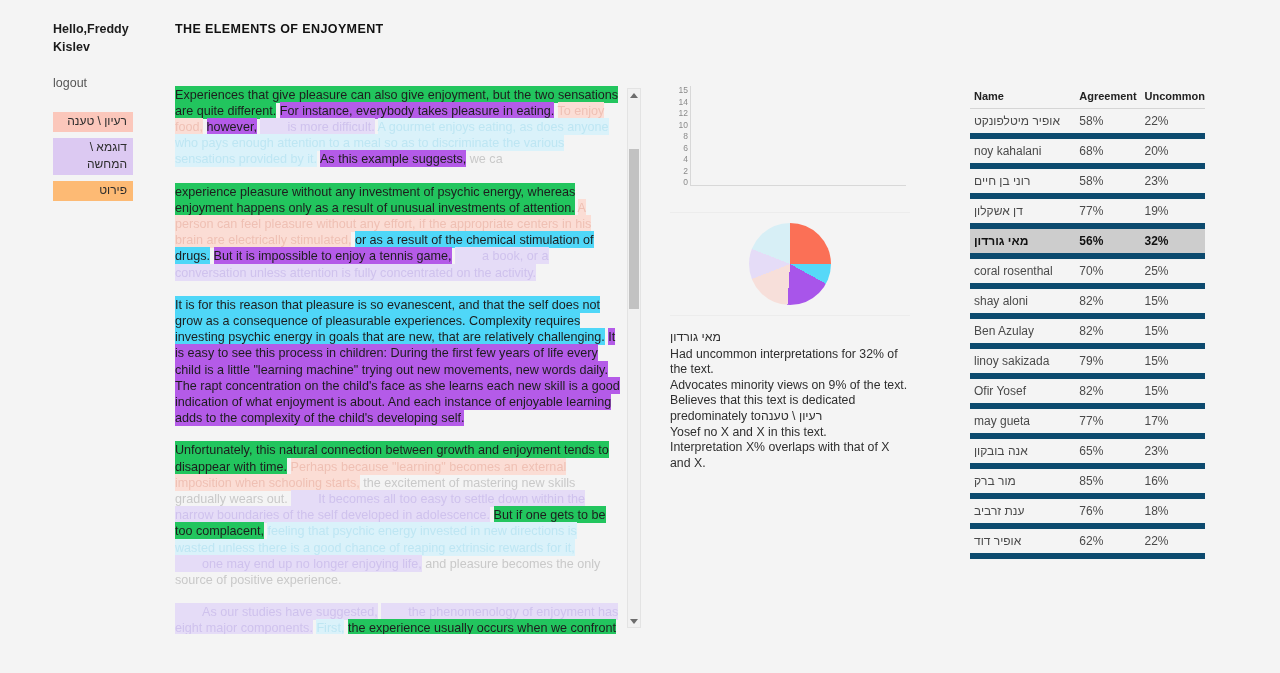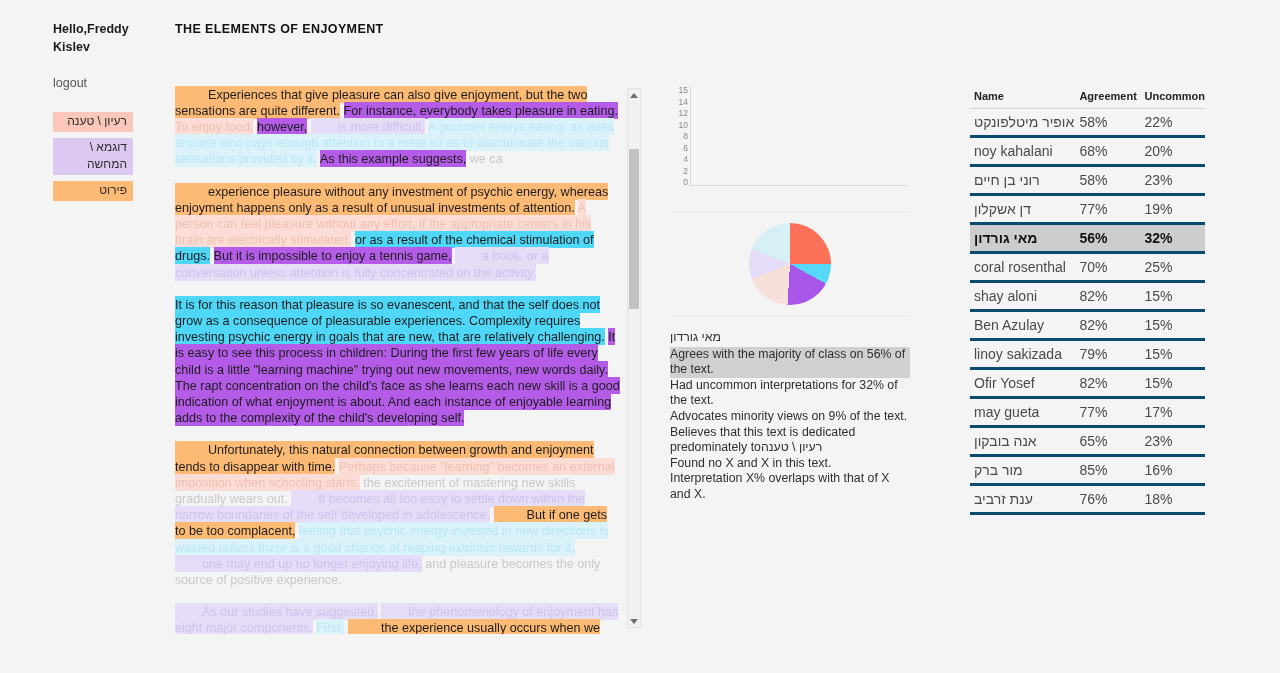--- a/index.html
+++ b/index.html
@@ -41,21 +41,21 @@
     position: absolute; left: 175px; top: 86px;
     width: 445px; height: 548px;
     overflow: hidden;
   }
   #doc-body { font-size: 12.6px; line-height: 16.2px; color: #222; }
   #doc-body p { margin: 0 0 16px 0; }
   #doc-body p:first-child { margin-top: 0; }
   .sp { padding: 1.5px 0; border-radius: 0; }
 
   
-  .h-idea          { background:#fdba74; color:#1d1d1d;padding-left:33px; }
+  .h-idea          { background:#22c55e; color:#1d1d1d; }
   .h-idea-faded    { background:#FBDDD5; color:#EFC0B4; }
   .h-example       { background:#B45BE8; color:#1d1d1d; }
   .h-example-faded { background:#E5DCF7; color:#CFC2ED;padding-left:27px; }
   .h-detail        { background:#4FD7F8; color:#1d1d1d; }
   .h-detail-faded  { background:#DAF2FA; color:#BEE6F3; }
   .h-none          { background:transparent; color:#C9C9C9; }
 
   
   #doc-scrollbar {
     position: absolute; left: 627px; top: 88px;
@@ -109,23 +109,23 @@
 
   
   #results { position: absolute; left: 970px; top: 90px; width: 235px; }
   #results table { width: 100%; border-collapse: collapse; }
   #results thead th {
     font-size: 11px; font-weight: bold; color: #222;
     text-align: left; padding: 0 0 6px 4px;
     border-bottom: 1px solid #d5d5d5;
   }
   #results tbody td {
-    font-size: 14px; color: #4a4a4a;
+    font-size: 12px; color: #4a4a4a;
     padding: 5px 0 5px 4px;
-    border-bottom: 3px solid #0c4a6e;
+    border-bottom: 6px solid #0c4a6e;
   }
   #results tbody tr.sel td { background: #cdcdcd; color: #111; font-weight: bold; }
   td.heb { direction: rtl; text-align: left; }
   .col-name { width: 48%; } .col-agree { width: 28%; } .col-unc { width: 24%; }
 </style>
 </head>
 <body>
 
 <div id="sidebar">
   <div id="greeting">Hello,Freddy Kislev</div>
@@ -175,25 +175,24 @@
     <div id="bar-plot"></div>
   </div>
 
   <div id="pie-wrap">
     <div id="pie" style="background: conic-gradient(rgb(251, 112, 86) 0deg, rgb(251, 112, 86) 90deg, rgb(86, 216, 248) 90deg, rgb(86, 216, 248) 118.8deg, rgb(168, 85, 234) 118.8deg, rgb(168, 85, 234) 183.6deg, rgb(247, 223, 218) 183.6deg, rgb(247, 223, 218) 248.4deg, rgb(229, 220, 247) 248.4deg, rgb(229, 220, 247) 291.6deg, rgb(215, 239, 246) 291.6deg, rgb(215, 239, 246) 360deg);"></div>
   </div>
 
   <div id="summary">
     <div id="summary-name">מאי גורדון</div>
     <div id="summary-lines">
-        <div class="sum-line sel">Agrees with the majority of class on 56% of the text.</div>
         <div class="sum-line">Had uncommon interpretations for 32% of the text.</div>
         <div class="sum-line">Advocates minority views on 9% of the text.</div>
         <div class="sum-line">Believes that this text is dedicated predominately to<span class="rtl-inline"> רעיון \ טענה</span></div>
-        <div class="sum-line">Found no X and X in this text.</div>
+        <div class="sum-line">Yosef no X and X in this text.</div>
         <div class="sum-line">Interpretation X% overlaps with that of X and X.</div>
       </div>
   </div>
 </div>
 
 <div id="results">
   <table>
     <thead>
       <tr>
         <th class="col-name">Name</th>
@@ -265,15 +264,20 @@
         <tr>
           <td class="col-name heb">מור ברק</td>
           <td class="col-agree">85%</td>
           <td class="col-unc">16%</td>
         </tr>
         <tr>
           <td class="col-name heb">ענת זרביב</td>
           <td class="col-agree">76%</td>
           <td class="col-unc">18%</td>
         </tr>
+        <tr>
+          <td class="col-name heb">אופיר דוד</td>
+          <td class="col-agree">62%</td>
+          <td class="col-unc">22%</td>
+        </tr>
       </tbody>
   </table>
 </div>
 
 </body></html>

